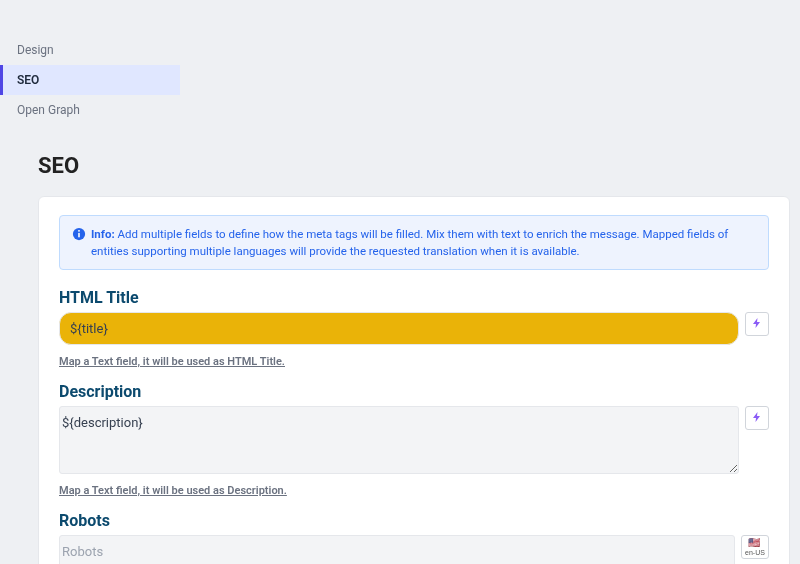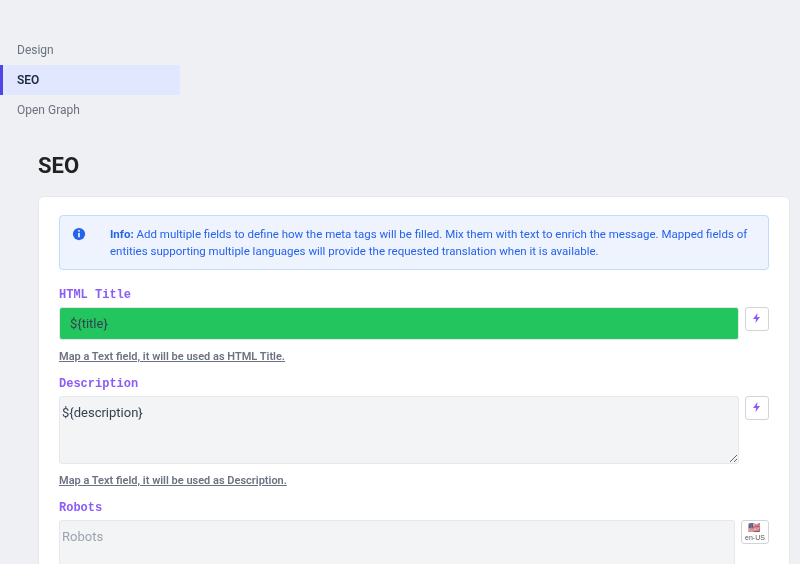--- a/index.html
+++ b/index.html
@@ -53,54 +53,53 @@
       font-weight: 700;
       color: #222;
       margin-bottom: 14px;
     }
     .info-box {
       background: #eef3fe;
       border: 1px solid #bfdbfe;
       border-radius: 4px;
       padding: 10px 12px;
       display: flex;
-      gap: 24px;
+      gap: 5px;
       margin-bottom: 18px;
     }
     .info-icon {
       flex-shrink: 0;
       width: 14px;
       height: 14px;
       margin-top: 1px;
     }
     .info-text {
       font-size: 11.5px;
       color: #2563eb;
       line-height: 1.45;
     }
     .info-text strong { font-weight: 700; }
     .field-block { margin-bottom: 14px; }
     .field-label {
-      font-size: 12px;
-      font-weight: 700;
-      color: #8b5cf6;
+      font-size: 16px;
+      font-weight: 700;
+      color: #0c4a6e;
       margin-bottom: 5px;
       display: block;
-      font-family: Liberation Mono, monospace;
     }
     .field-row {
       display: flex;
       gap: 6px;
       align-items: flex-start;
     }
     .text-input {
       flex: 1;
-      background: #22c55e;
+      background: #eab308;
       border: 1px solid #e5e7eb;
-      border-radius: 3px;
+      border-radius: 12px;
       padding: 8px 10px;
       font-size: 13px;
       color: #374151;
       font-family: inherit;
     }
     .textarea {
       flex: 1;
       background: #f3f4f6;
       border: 1px solid #e5e7eb;
       border-radius: 3px;

